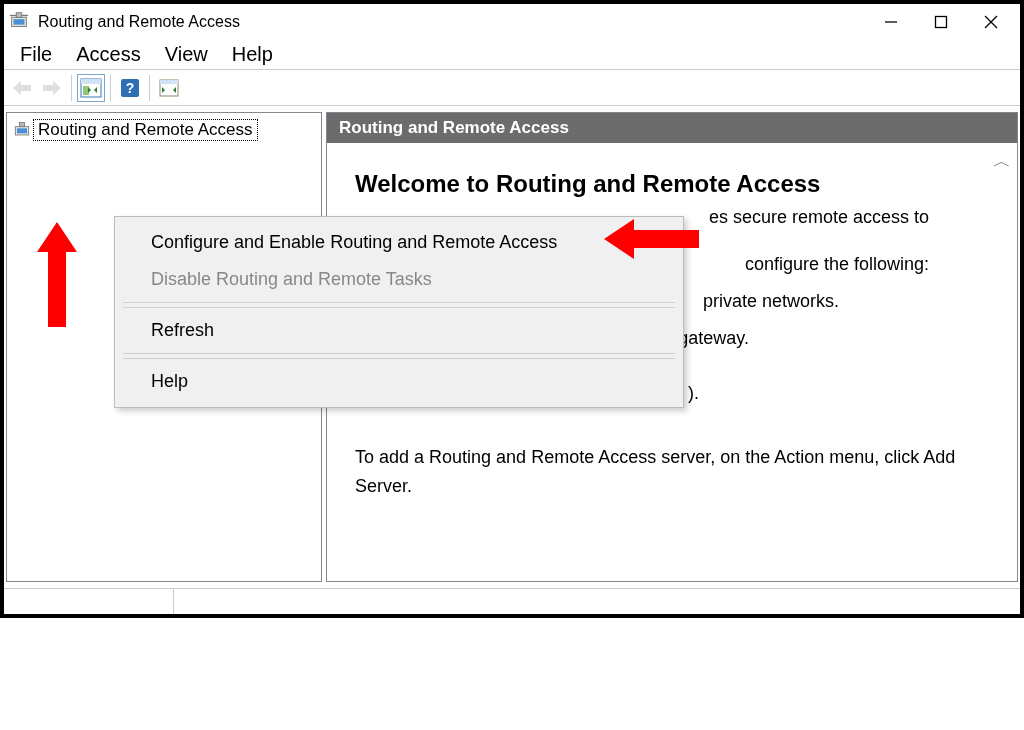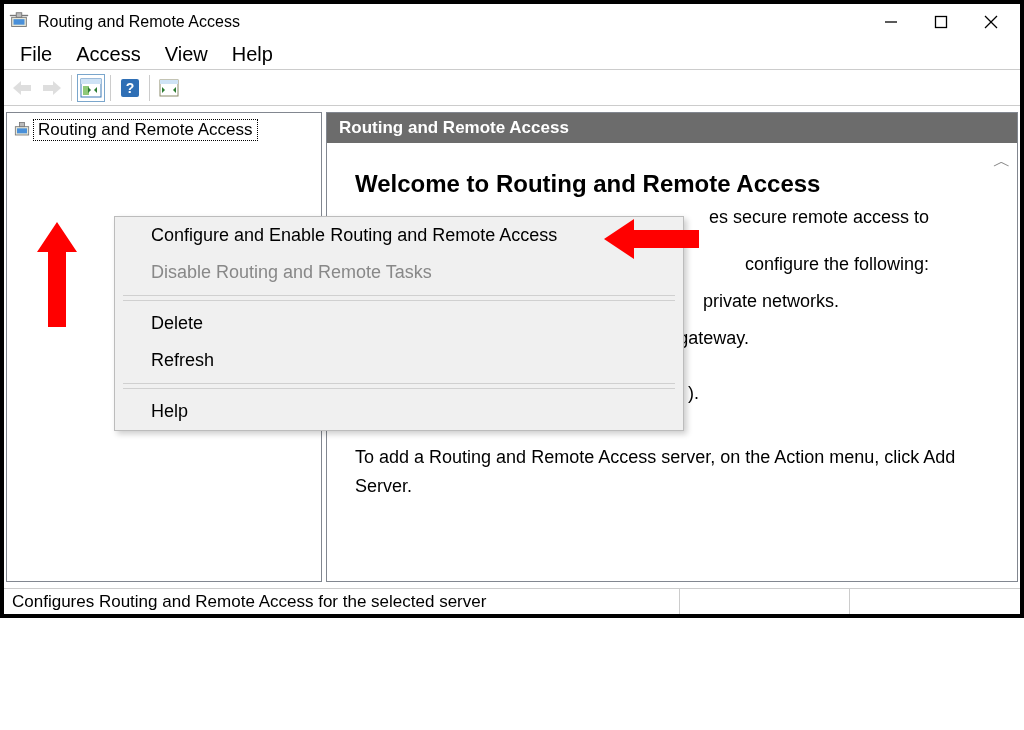--- a/index.html
+++ b/index.html
@@ -42,21 +42,21 @@
     
     .content-header { height: 30px; background: #6c6c6c; color: #fff; display: flex; align-items: center; padding: 0 12px; font-size: 17px; font-weight: 600; }
 
     .content-body { padding: 22px 28px; font-size: 18px; line-height: 1.6; color: #000; }
     .content-body h1 { font-size: 24px; font-weight: 700; }
     .content-body p { margin-bottom: 8px; }
     .scroll-arrow { position: absolute; right: 6px; font-size: 18px; color: #888; }
     .scroll-up { top: 36px; }
 
     
-    .context-menu { position: absolute; left: 110px; top: 212px; width: 570px; background: #f0f0f0; border: 1px solid #bcbcbc; box-shadow: 3px 3px 6px rgba(0,0,0,.2); z-index: 50; padding: 0 0; }
+    .context-menu { position: absolute; left: 110px; top: 212px; width: 570px; background: #f0f0f0; border: 1px solid #bcbcbc; box-shadow: 3px 3px 6px rgba(0,0,0,.2); z-index: 50; padding: 7px 0; }
     .ctx-item { padding: 8px 34px 8px 36px; font-size: 18px; cursor: default; position: relative; color:#000;}
     .ctx-item.disabled { color: #888; }
     .ctx-sep { height: 1px; background: #d0d0d0; margin: 4px 8px; }
     .ctx-item .submenu-arrow { position: absolute; right: 18px; top: 50%; transform: translateY(-50%); font-size: 14px; color: #555;}
 
     
     .statusbar { position: absolute; bottom: 0; left: 0; right: 0; height: 26px; display: flex; align-items: center; font-size: 17px; border-top: 1px solid #ccc; background:#fff; }
     .status-cell { padding: 0 8px; border-right: 1px solid #ccc; height: 100%; display:flex; align-items:center; }
     .status-cell.main { flex: 1; border-right: 1px solid #ccc; }
     .status-cell.small { width: 170px; }
@@ -181,37 +181,35 @@
       </div>
       <div class="scroll-arrow scroll-up">︿</div>
     </div>
   </div>
 
   <div class="context-menu">
     <div class="ctx-item">Configure and Enable Routing and Remote Access</div>
     <div class="ctx-item disabled">Disable Routing and Remote Tasks</div>
     <div class="ctx-sep"></div>
     <div class="ctx-sep"></div>
-    <div class="ctx-item">Delete</div>
     <div class="ctx-item">Refresh</div>
     <div class="ctx-sep"></div>
     <div class="ctx-sep"></div>
     <div class="ctx-item">Help</div>
   </div>
 
   <div class="arrow" style="left:600px; top:210px;">
     <svg width="100" height="50">
         <polygon points="0,25 30,5 30,16 95,16 95,34 30,34 30,45" fill="#ff0000"></polygon>
       </svg>
   </div>
   <div class="arrow" style="left:28px; top:218px;">
     <svg width="50" height="110">
         <polygon points="25,0 5,30 16,30 16,105 34,105 34,30 45,30" fill="#ff0000"></polygon>
       </svg>
   </div>
 
   <div class="statusbar">
-    <div class="status-cell main">Configures Routing and Remote Access for the selected server</div>
     <div class="status-cell small"></div>
     <div class="status-cell small" style="border-right:none;"></div>
   </div>
 
 </div>
 
 </body></html>

